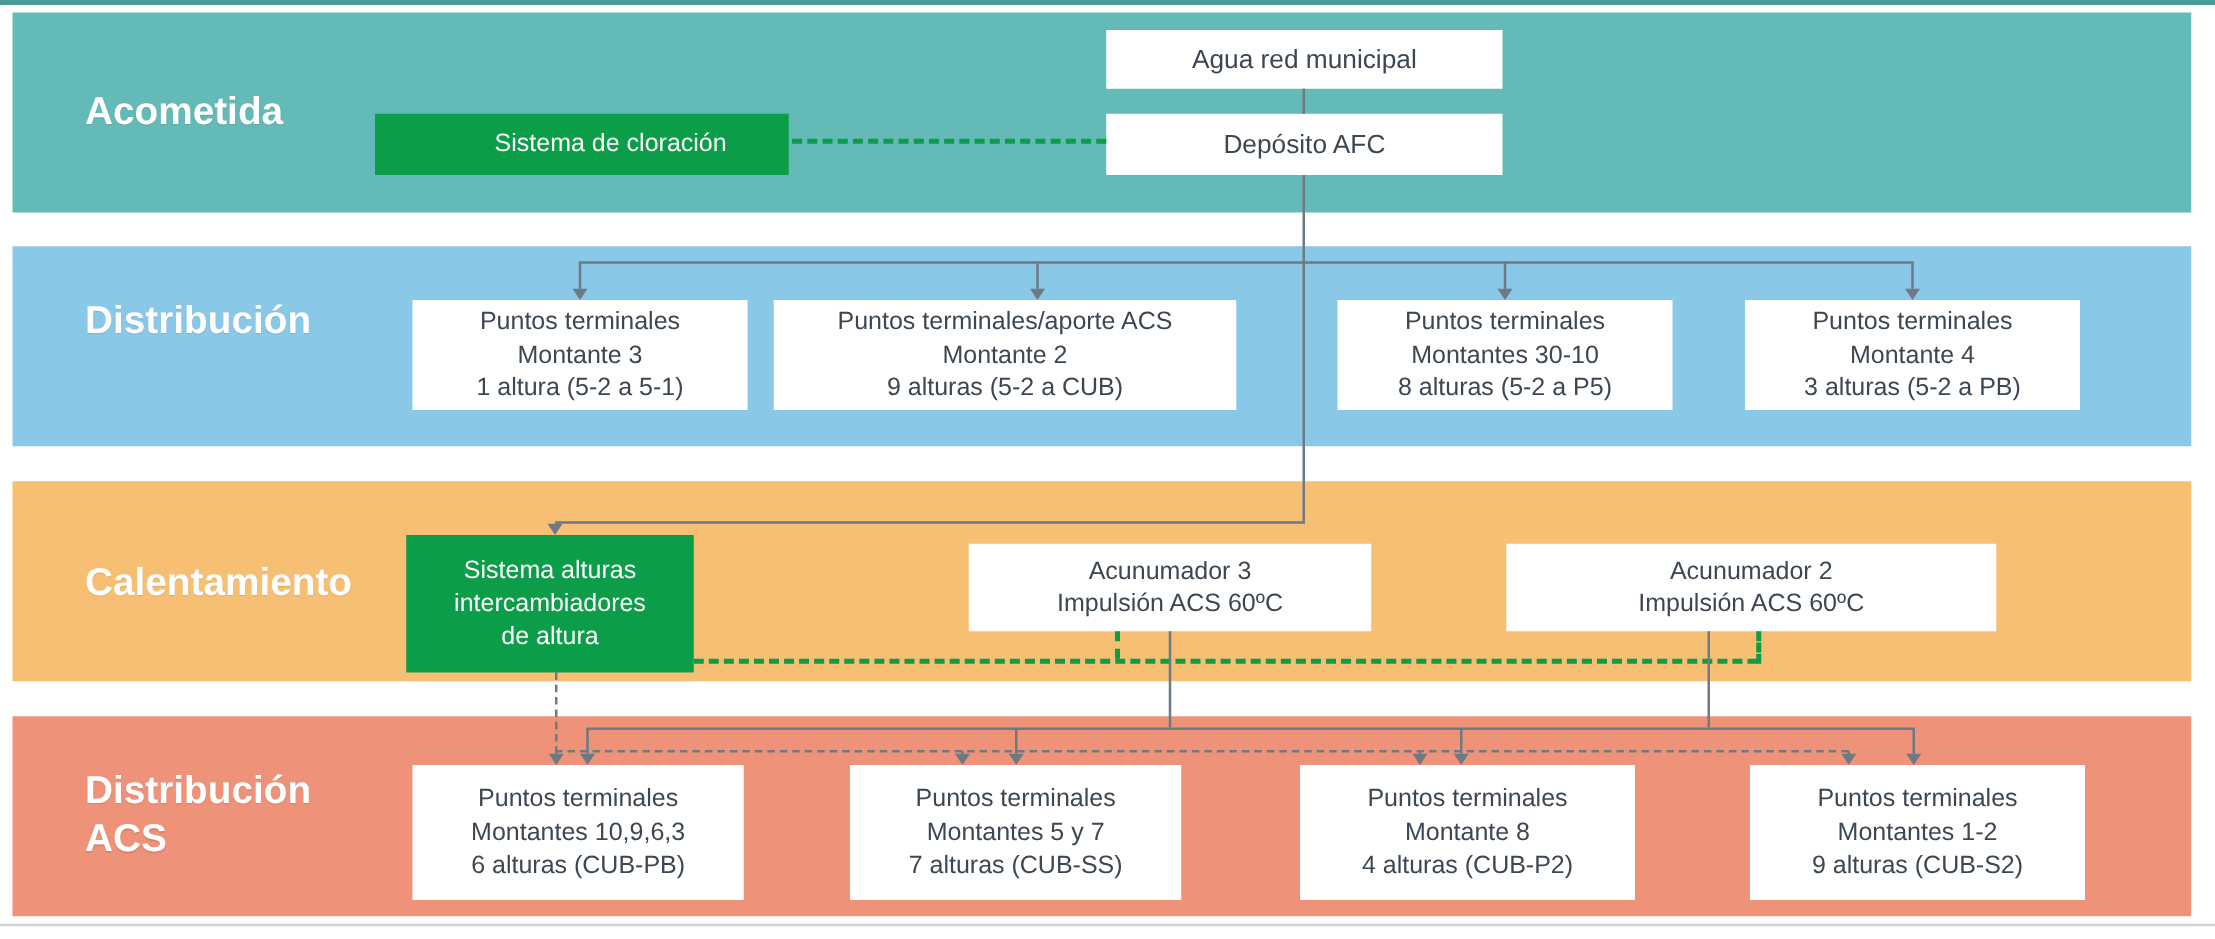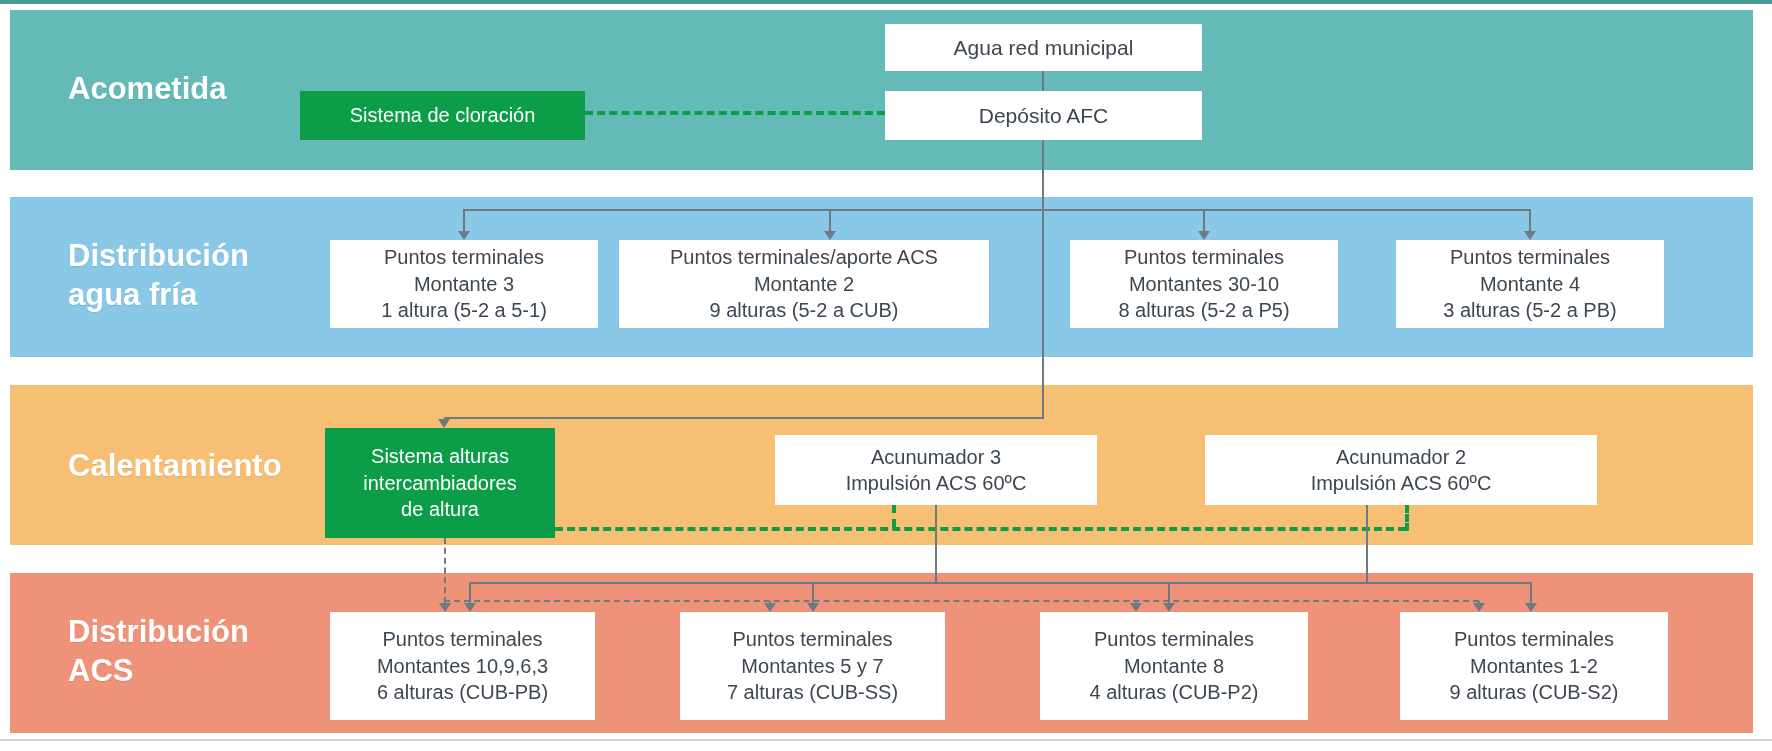--- a/index.html
+++ b/index.html
@@ -45,37 +45,36 @@
   <div class="edge" style="top:739px;height:2px;background:#cfd4d3;"></div>
 
   <div class="band band-acometida"></div>
   <div class="band band-fria"></div>
   <div class="band band-calent"></div>
   <div class="band band-acs"></div>
 
   <div class="band-label" style="top:70px;"><span>Acometida</span></div>
   <div class="band-label" style="top:237px;">
     <div>Distribución</div>
-    <div>agua fría</div>
   </div>
   <div class="band-label" style="top:447px;"><span>Calentamiento</span></div>
   <div class="band-label" style="top:613px;">
     <div>Distribución</div>
     <div>ACS</div>
   </div>
 
   <div class="box small" style="left:885px;top:24px;width:317px;height:47px;">
       <span>Agua red municipal</span>
     </div>
 
   <div class="box small" style="left:885px;top:91px;width:317px;height:49px;">
       <span>Depósito AFC</span>
     </div>
 
-  <div class="box green" style="left:300px;top:91px;width:285px;height:49px;">
+  <div class="box green" style="left:300px;top:91px;width:285px;height:49px;padding-left:46px;">
       <span>Sistema de cloración</span>
     </div>
 
   <div class="v-solid" style="left:1042px;top:71px;height:20px;"></div>
   <div class="h-green" style="left:585px;top:111px;width:300px;"></div>
   <div class="v-solid" style="left:1042px;top:140px;height:277px;"></div>
 
   <div class="h-solid" style="left:463px;top:209px;width:1068px;"></div>
 
   <div class="v-solid" style="left:463px;top:210px;height:21px;"></div>

